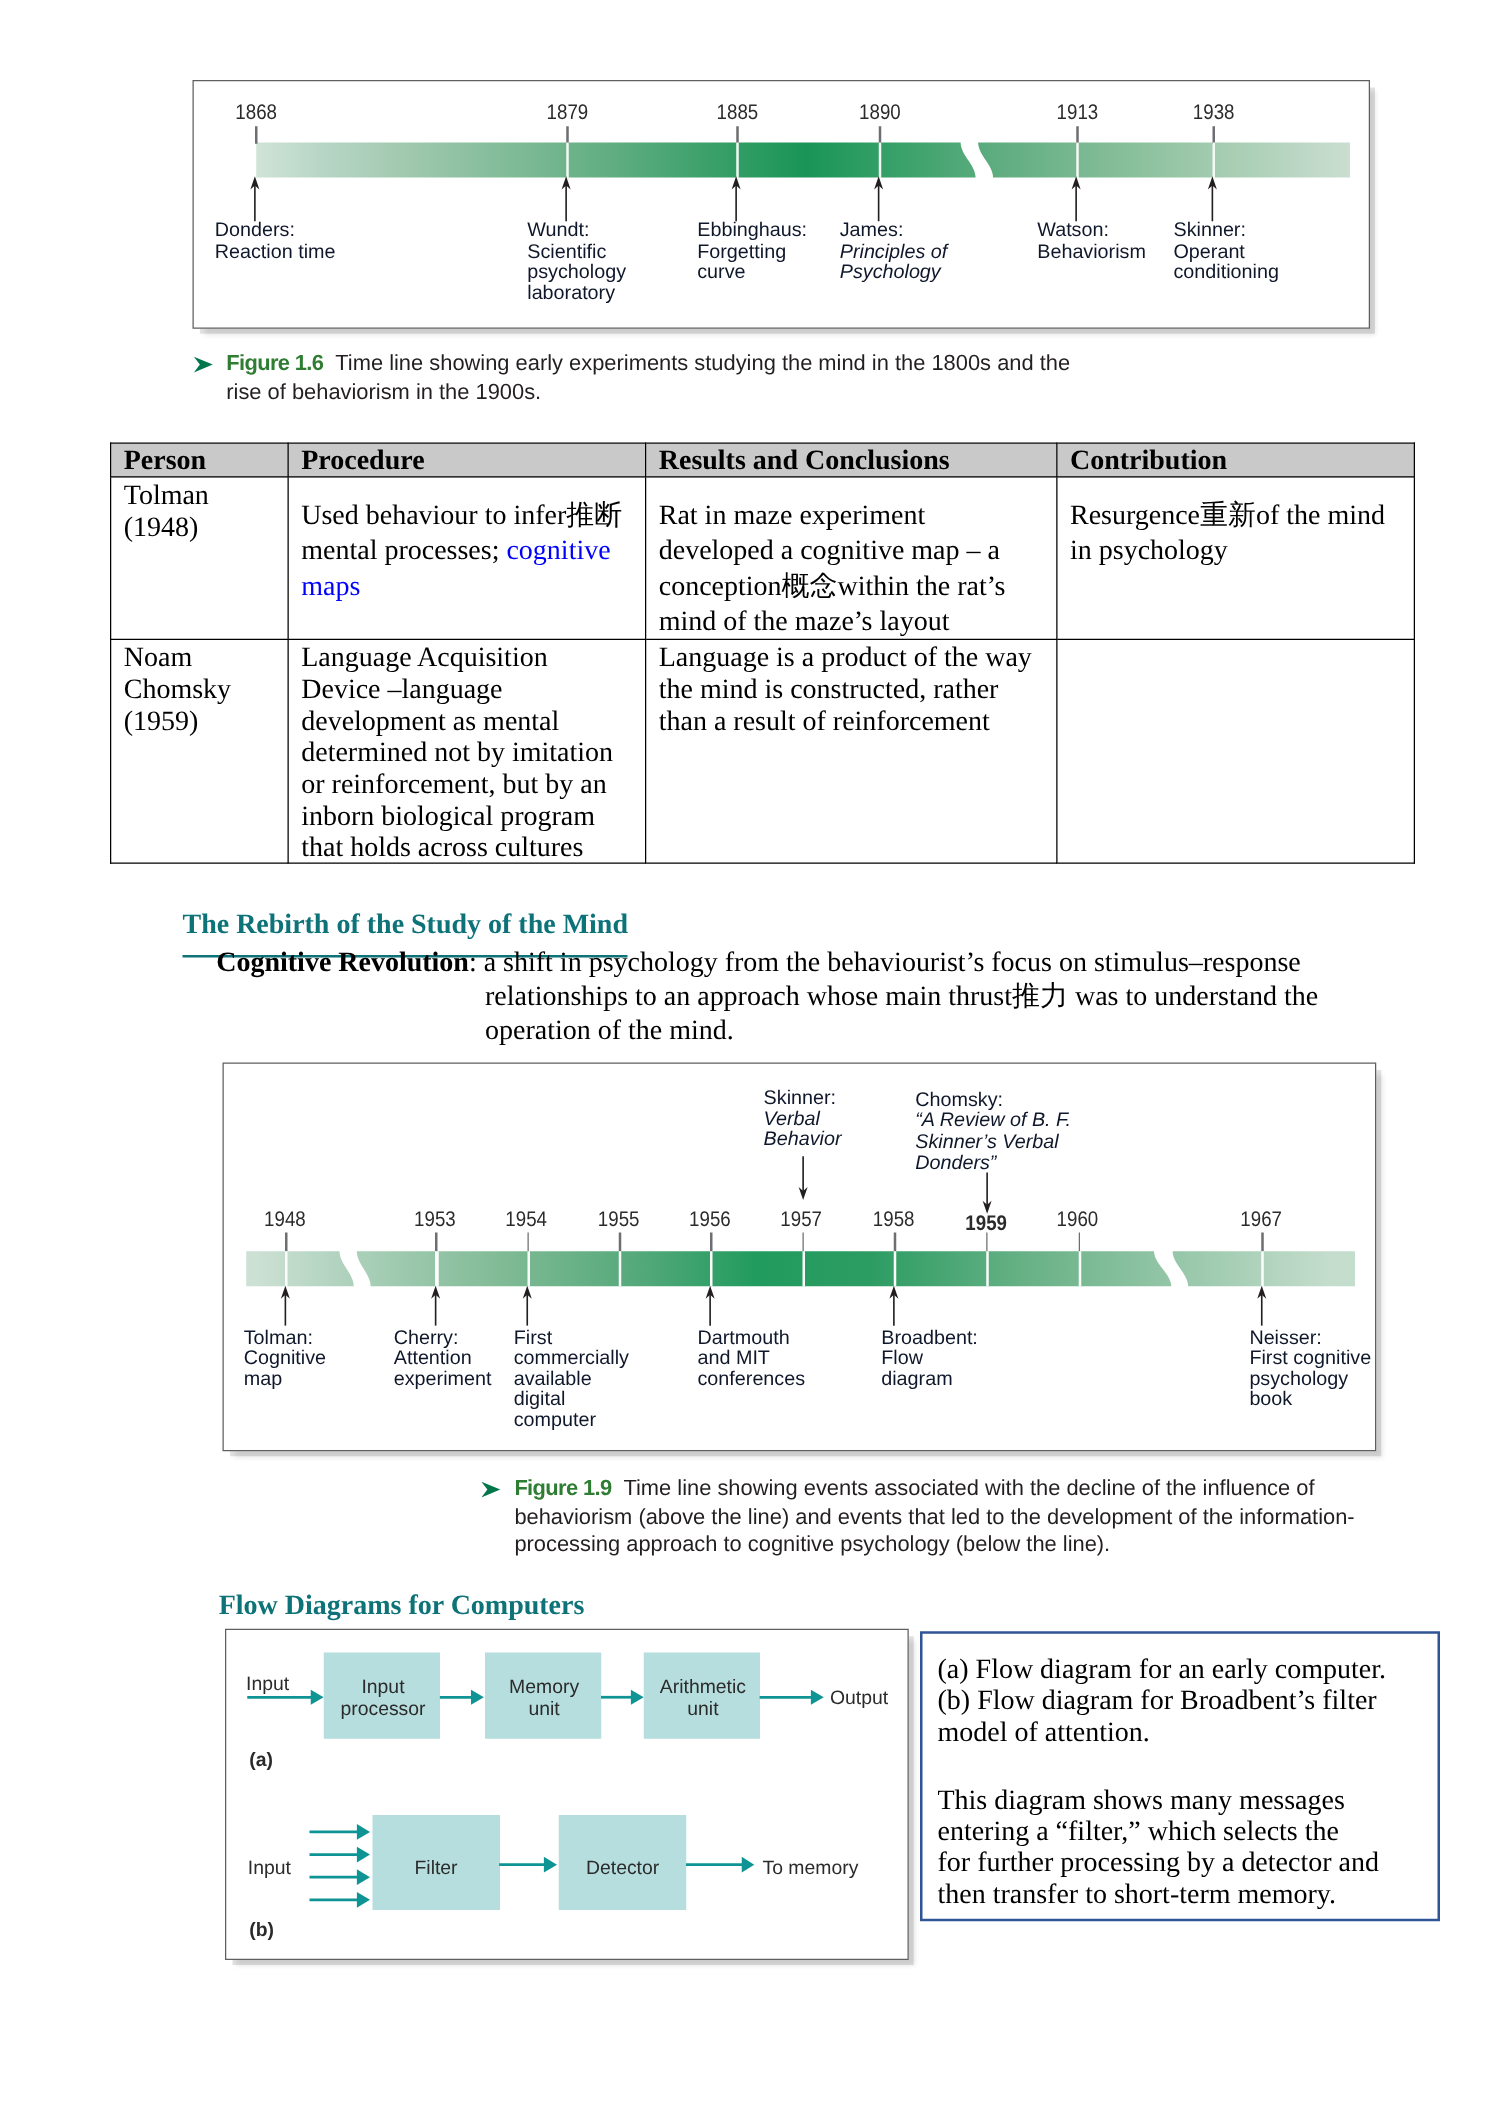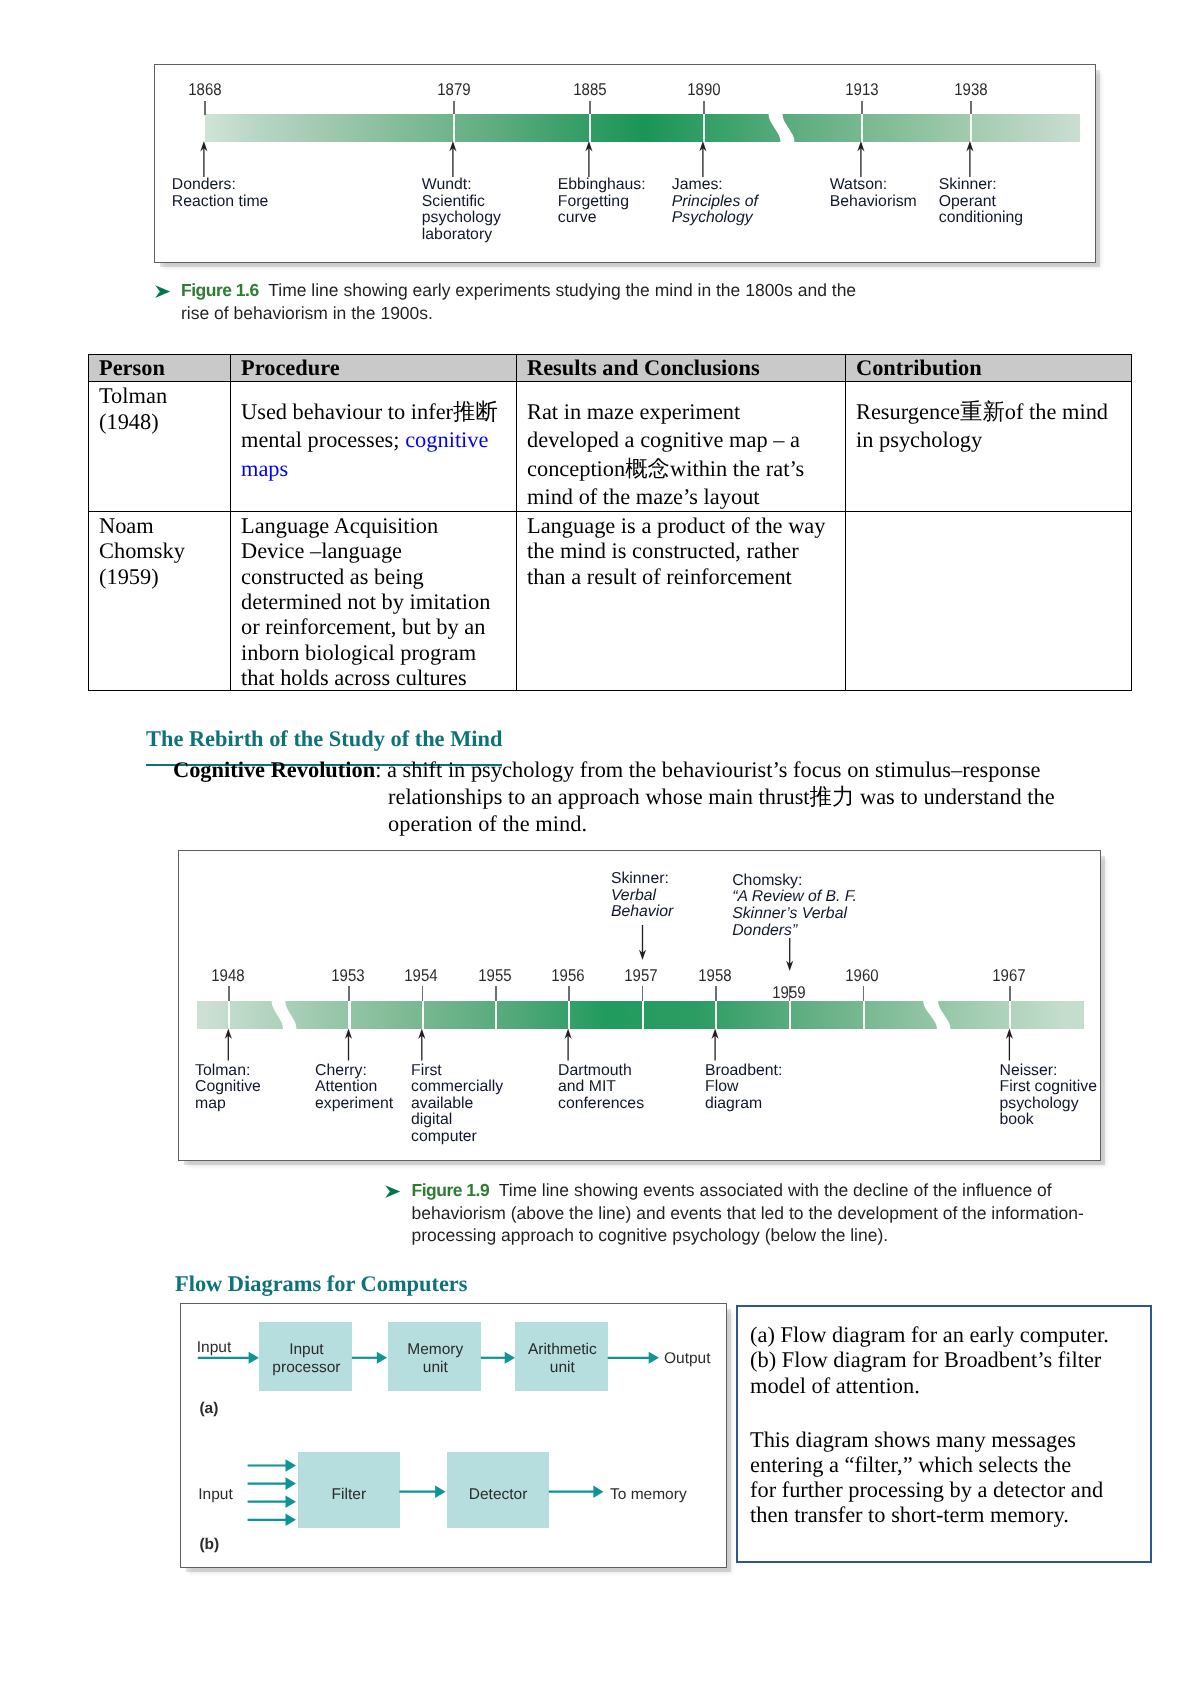--- a/index.html
+++ b/index.html
@@ -201,21 +201,21 @@
   </tr>
   <tr>
     <td class="tight">
       <div>Noam</div>
       <div>Chomsky</div>
       <div>(1959)</div>
     </td>
     <td class="tight">
       <div>Language Acquisition</div>
       <div>Device –language</div>
-      <div>constructed as being</div>
+      <div>development as mental</div>
       <div>determined not by imitation</div>
       <div>or reinforcement, but by an</div>
       <div>inborn biological program</div>
       <div>that holds across cultures</div>
     </td>
     <td class="tight">
       <div>Language is a product of the way</div>
       <div>the mind is constructed, rather</div>
       <div>than a result of reinforcement</div>
     </td>
@@ -276,21 +276,21 @@
   <div class="wt19" style="position:absolute;left:683.8px;top:149.5px;width:2.2px;height:28px;background:#fbfdfc;"></div>
   <div class="wt19" style="position:absolute;left:830.3px;top:149.5px;width:2.2px;height:28px;background:#fbfdfc;"></div>
 
   <div class="yr" style="left:23.5px;top:115px;width:50px;"><span>1948</span></div>
   <div class="yr" style="left:143.5px;top:115px;width:50px;"><span>1953</span></div>
   <div class="yr" style="left:217.0px;top:115px;width:50px;"><span>1954</span></div>
   <div class="yr" style="left:290.5px;top:115px;width:50px;"><span>1955</span></div>
   <div class="yr" style="left:363.5px;top:115px;width:50px;"><span>1956</span></div>
   <div class="yr" style="left:437.0px;top:115px;width:50px;"><span>1957</span></div>
   <div class="yr" style="left:510.5px;top:115px;width:50px;"><span>1958</span></div>
-  <div class="yr" style="left:584.5px;top:132px;width:50px;"><span>1959</span></div>
+  <div class="yr" style="left:584.5px;top:118px;width:50px;font-weight:bold;"><span>1959</span></div>
   <div class="yr" style="left:658.0px;top:115px;width:50px;"><span>1960</span></div>
   <div class="yr" style="left:804.5px;top:115px;width:50px;"><span>1967</span></div>
 
   <svg style="position:absolute;left:0;top:0;" width="923" height="311" viewBox="0 0 923 311">
     <g stroke="#231f20" stroke-width="1.4" fill="#231f20">
 
       <path d="M49.3,209.5 V181" stroke-width="1.3"></path>
           <path d="M49.3,177.5 l-3.6,10.5 q3.6,-3.2 3.6,-3.2 q0,0 3.6,3.2 Z" stroke="none"></path>
       <path d="M169.5,209.5 V181" stroke-width="1.3"></path>
           <path d="M169.5,177.5 l-3.6,10.5 q3.6,-3.2 3.6,-3.2 q0,0 3.6,3.2 Z" stroke="none"></path>
@@ -431,21 +431,21 @@
     </g>
   </svg>
 
   <div class="flab" style="left:17.3px;top:181.5px;">Input</div>
   <div class="flab" style="left:116.6px;top:181.5px;width:102.5px;">Filter</div>
   <div class="flab" style="left:266.2px;top:181.5px;width:101.8px;">Detector</div>
   <div class="flab" style="left:429px;top:181.5px;">To memory</div>
   <div class="flab bold" style="left:18.4px;top:232px;">(b)</div>
 </div>
 
-<div class="notebox" style="left:736px;top:1305px;width:416px;height:258px;">
+<div class="notebox" style="left:736px;top:1305px;width:416px;height:232px;">
   <div class="notetext" style="left:12px;top:15px;">
     <div>(a) Flow diagram for an early computer.</div>
     <div>(b) Flow diagram for Broadbent’s filter</div>
     <div>model of attention.</div>
   </div>
   <div class="notetext" style="left:12px;top:119.5px;">
     <div>This diagram shows many messages</div>
     <div>entering a “filter,” which selects the</div>
     <div>for further processing by a detector and</div>
     <div>then transfer to short-term memory.</div>

